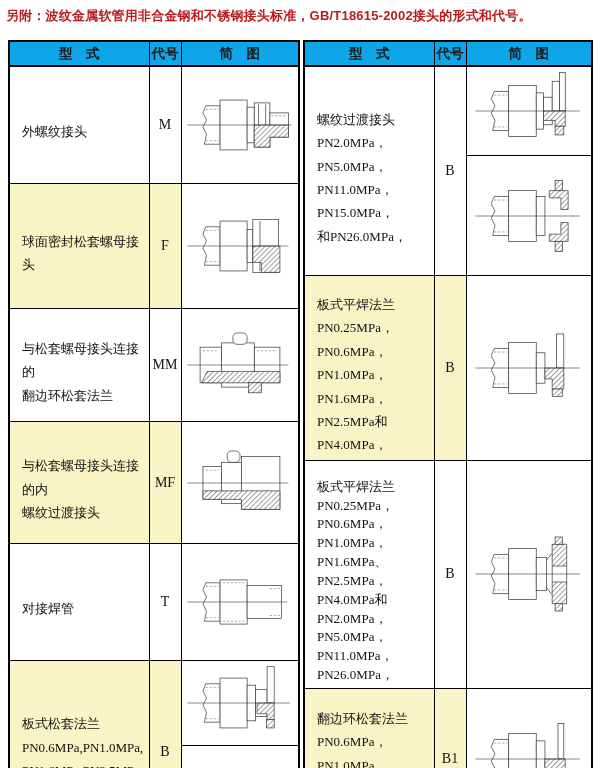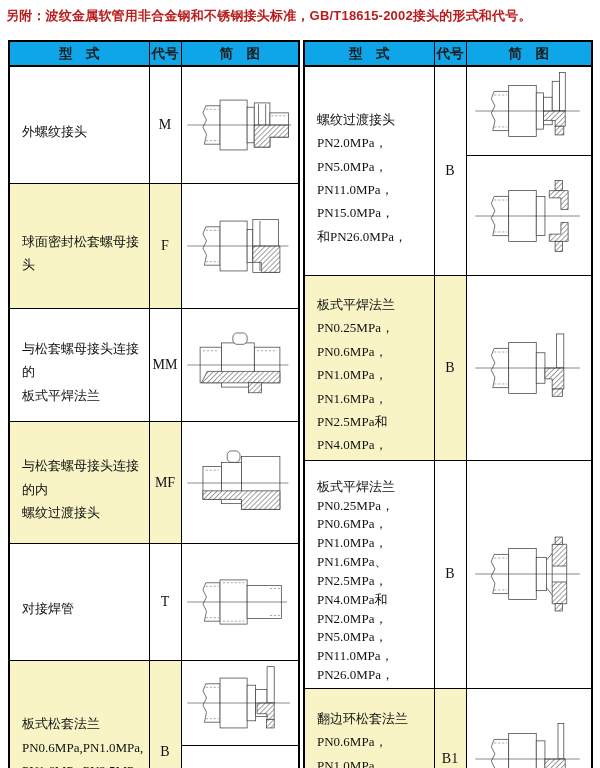--- a/index.html
+++ b/index.html
@@ -90,21 +90,21 @@
             <rect x="90" y="32" width="8" height="46" rx="0" fill="#ffffff" stroke="#3a3a3a" stroke-width="1"></rect>
             <rect x="98" y="18" width="36" height="74" rx="0" fill="#ffffff" stroke="#3a3a3a" stroke-width="1"></rect>
             <line x1="108" y1="20" x2="108" y2="90" stroke="#3a3a3a" stroke-width="1"></line>
             <polygon points="98,55 136,55 136,92 110,92 110,78 98,78" fill="url(#hatchp)" stroke="#3a3a3a" stroke-width="1"></polygon>
             <line x1="6" y1="55" x2="148" y2="55" stroke="#333" stroke-width="0.8"></line>
           </svg>
     </td>
   </tr>
   <tr>
     <td class="type" style="height:92px">与松套螺母接头连接的
-板式平焊法兰</td>
+翻边环松套法兰</td>
     <td class="code">MM</td>
     <td class="dg">
       <svg class="diag" width="114" height="84" viewBox="0 0 160 110">
             <rect x="24" y="30" width="30" height="50" rx="0" fill="#ffffff" stroke="#3a3a3a" stroke-width="1"></rect>
             <line x1="28" y1="35" x2="50" y2="35" stroke="#666" stroke-width="0.8" stroke-dasharray="3,2.5"></line>
             <line x1="28" y1="75" x2="50" y2="75" stroke="#666" stroke-width="0.8" stroke-dasharray="3,2.5"></line>
             <rect x="100" y="30" width="36" height="50" rx="0" fill="#ffffff" stroke="#3a3a3a" stroke-width="1"></rect>
             <line x1="104" y1="35" x2="132" y2="35" stroke="#666" stroke-width="0.8" stroke-dasharray="3,2.5"></line>
             <rect x="54" y="24" width="46" height="62" rx="0" fill="#ffffff" stroke="#3a3a3a" stroke-width="1"></rect>
             <rect x="70" y="10" width="20" height="16" rx="6" fill="#ffffff" stroke="#3a3a3a" stroke-width="1"></rect>

